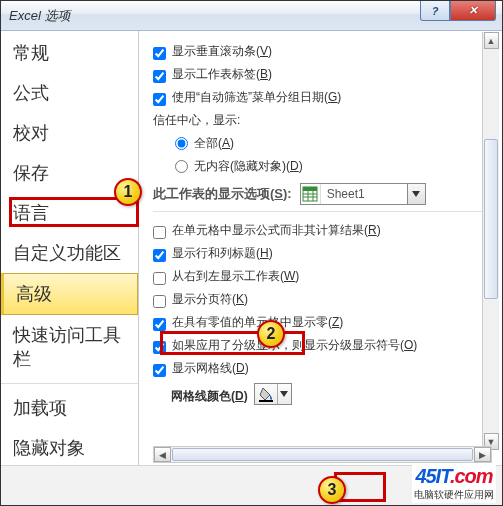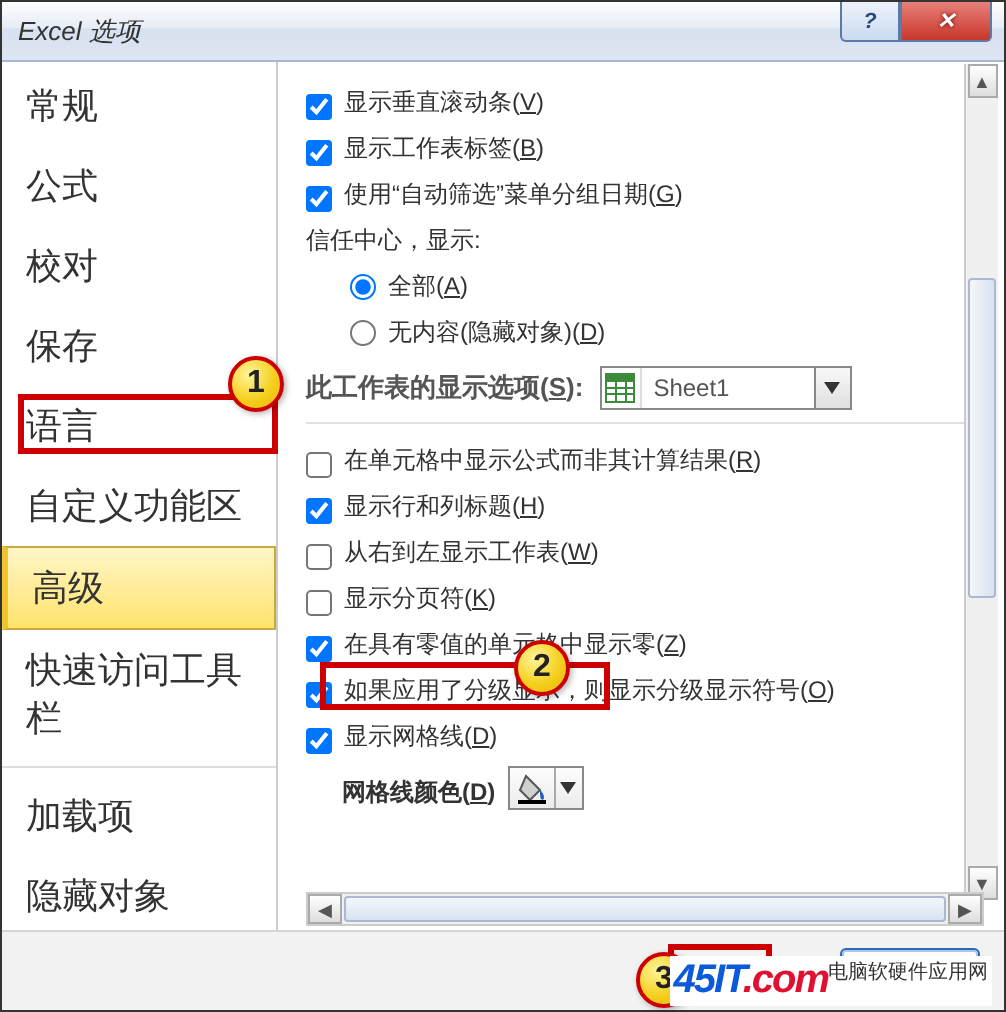--- a/index.html
+++ b/index.html
@@ -60,21 +60,21 @@
       display: flex; align-items: center; justify-content: center; font-size: 9px; color: #555; }
     .scroll-v .track { height: 384px; position: relative; }
     .scroll-v .thumb { position: absolute; top: 90px; height: 160px; left: 1px; right: 1px;
       background: linear-gradient(to right,#f4f7fc,#d8e2f0); border: 1px solid #aab8d0; border-radius: 2px; }
     .footer { position: absolute; left: 0; right: 0; bottom: 0; height: 40px; border-top: 1px solid #d5d5d5;
       background: #f2f2f2; display: flex; align-items: center; justify-content: flex-end; padding-right: 12px; gap: 8px; }
     .btn { min-width: 70px; height: 24px; border: 1px solid #888; background: linear-gradient(#fff,#e3e3e3);
       font-size: 12px; border-radius: 3px; cursor: pointer; }
     .btn.primary { border: 1px solid #2f69b3; box-shadow: 0 0 0 1px #a7c7ee inset; }
     .logo { position: absolute; right: 6px; bottom: 2px; font-size: 11px; color: #0a4aa8; z-index: 30;
-      background: #fff; padding: 1px 2px; display: flex; align-items: flex-start; }
+      background: #fff; padding: 1px 2px; display: flex; flex-direction: column; align-items: center; }
     .logo .big { font-size: 20px; font-weight: bold; font-style: italic; color: #0a5adb; letter-spacing: -1px;
       font-family: Arial; }
     .logo .big .red { color: #e01030; }
     .logo .small { font-size: 10px; color: #333; }
     svg { display: block; }
   </style>
 </head>
 <body>
 
 <div class="window">

